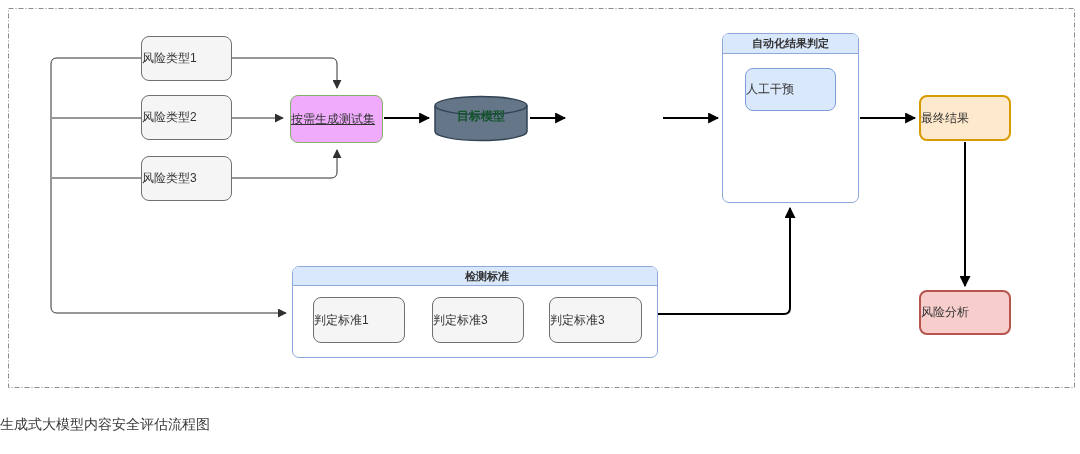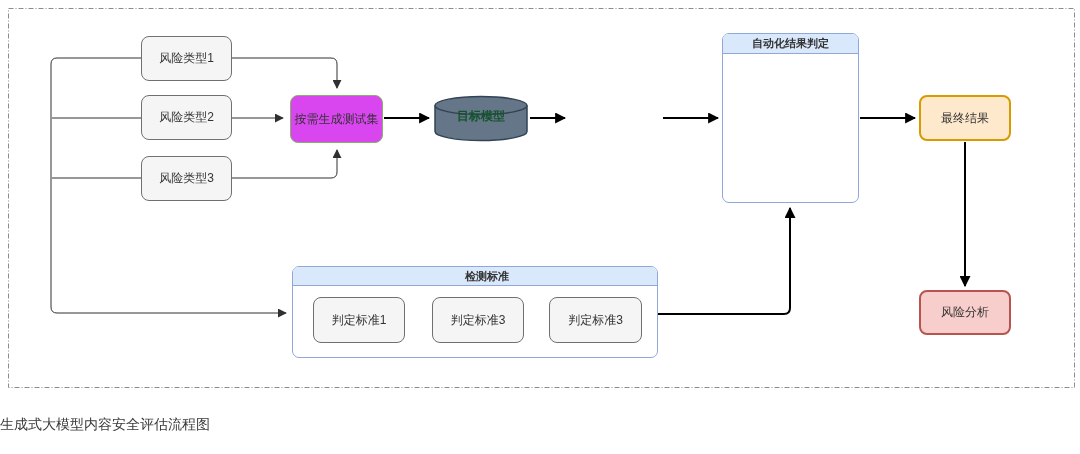--- a/index.html
+++ b/index.html
@@ -19,29 +19,28 @@
     position: absolute;
     left: 0;
     top: 0;
     pointer-events: none;
   }
   .node {
     position: absolute;
     box-sizing: border-box;
     display: flex;
     align-items: center;
-    justify-content: center;
     font-size: 12px;
     color: #333333;
     border-radius: 8px;
     text-align: center;
     line-height: 1.2;
   }
   .node-gray   { background: #f5f5f5; border: 1.5px solid #707070; }
-  .node-green  { background: #d946ef; border: 1.5px solid #82b366; }
+  .node-green  { background: #f0abfc; border: 1.5px solid #82b366; text-decoration: underline; }
   .node-blue   { background: #b1ddf0; border: 2px solid #10739e; }
   .node-lblue  { background: #dae8fc; border: 1.5px solid #7e9ed9; }
   .node-orange { background: #ffe9cd; border: 2px solid #d79b00; }
   .node-red    { background: #f8cecc; border: 2px solid #b85450; }
 
   .group {
     position: absolute;
     box-sizing: border-box;
     background: #ffffff;
     border: 1.5px solid #8fa8d9;
@@ -135,20 +134,23 @@
       <path d="M2,10.5 L2,36.5 A46,9 0 0 0 94,36.5 L94,10.5" fill="#647687" stroke="#314354" stroke-width="1.5"></path>
       <ellipse cx="48" cy="10.5" rx="46" ry="9" fill="#647687" stroke="#314354" stroke-width="1.5"></ellipse>
     </svg>
     <div class="cyl-label">目标模型</div>
   </div>
 
 
   <div class="group" style="left:722px; top:33px; width:137px; height:170px;">
     <div class="group-header" style="height:20px;">自动化结果判定</div>
   </div>
+  <div class="node node-lblue" style="left:745px; top:68px; width:91px; height:43px;">
+    <span>人工干预</span>
+  </div>
 
   <div class="node node-orange" style="left:919px; top:95px; width:92px; height:46px;">
     <span>最终结果</span>
   </div>
 
   <div class="node node-red" style="left:919px; top:290px; width:92px; height:45px;">
     <span>风险分析</span>
   </div>
 
   <div class="group" style="left:292px; top:266px; width:366px; height:92px;">

